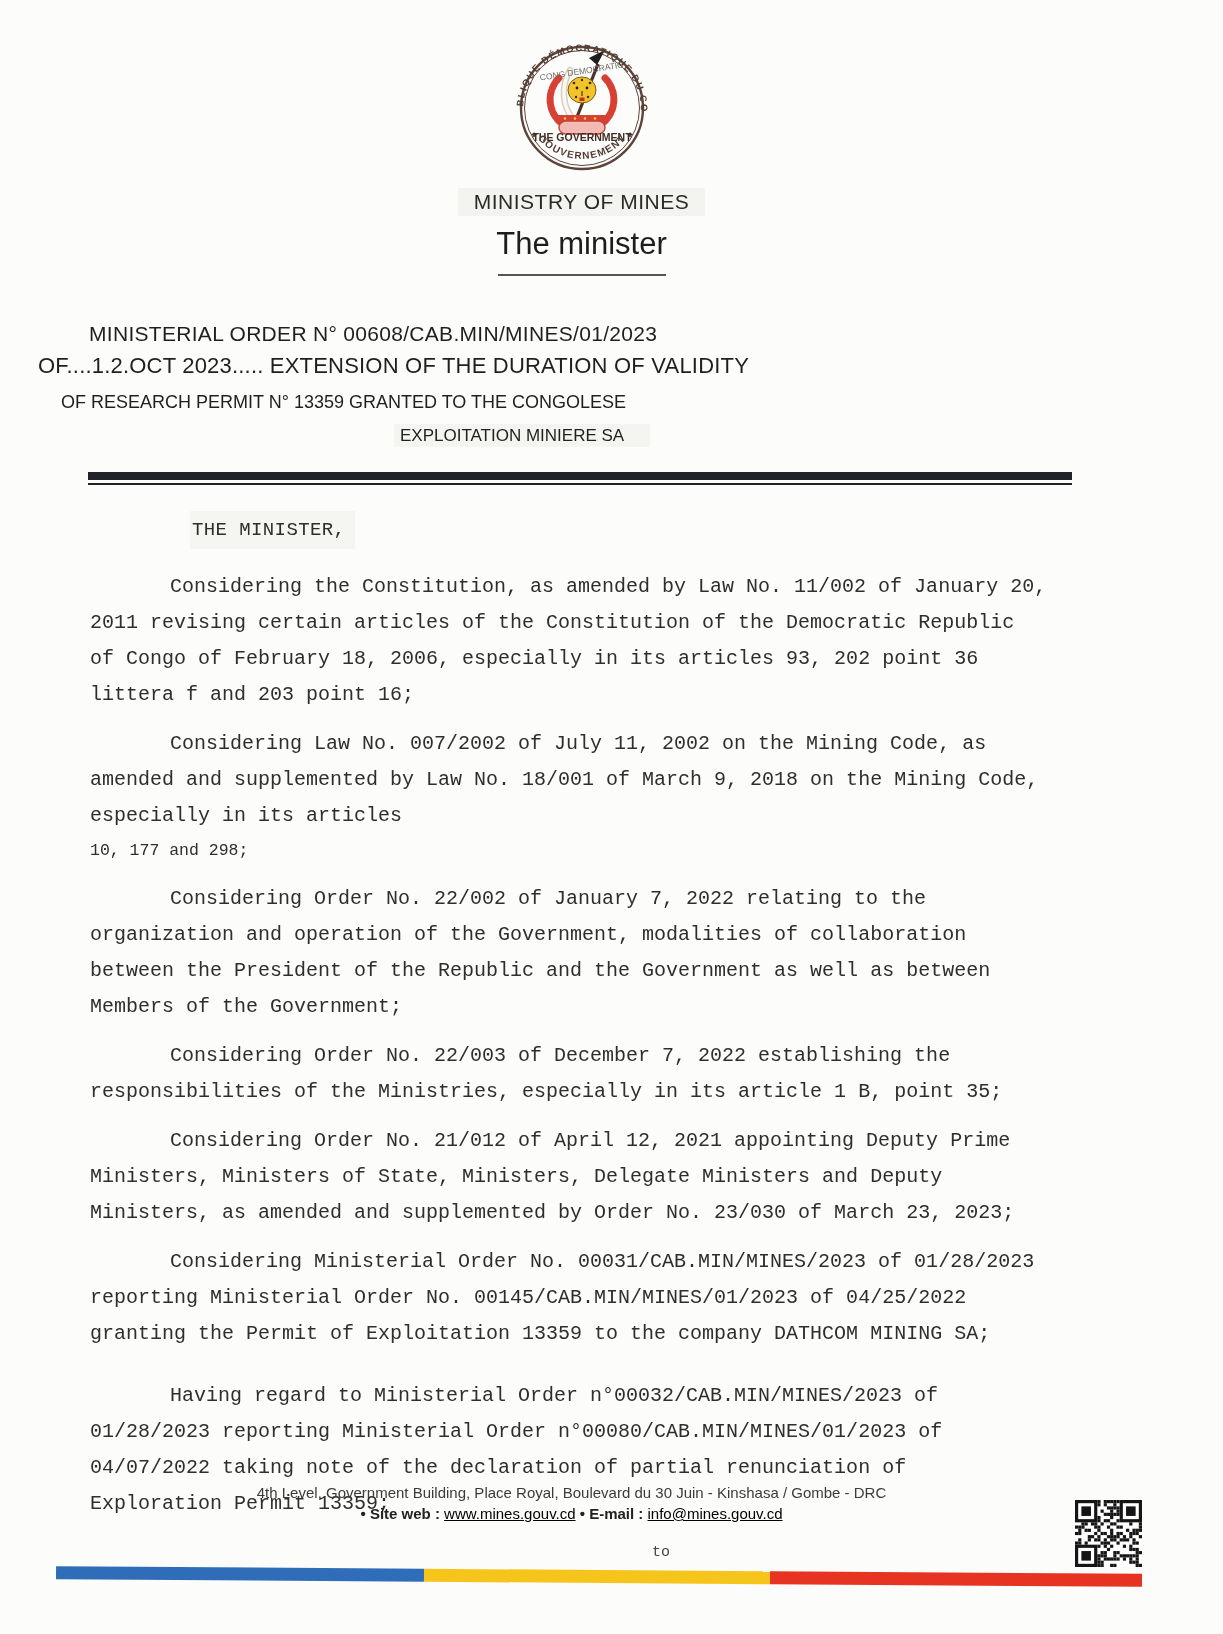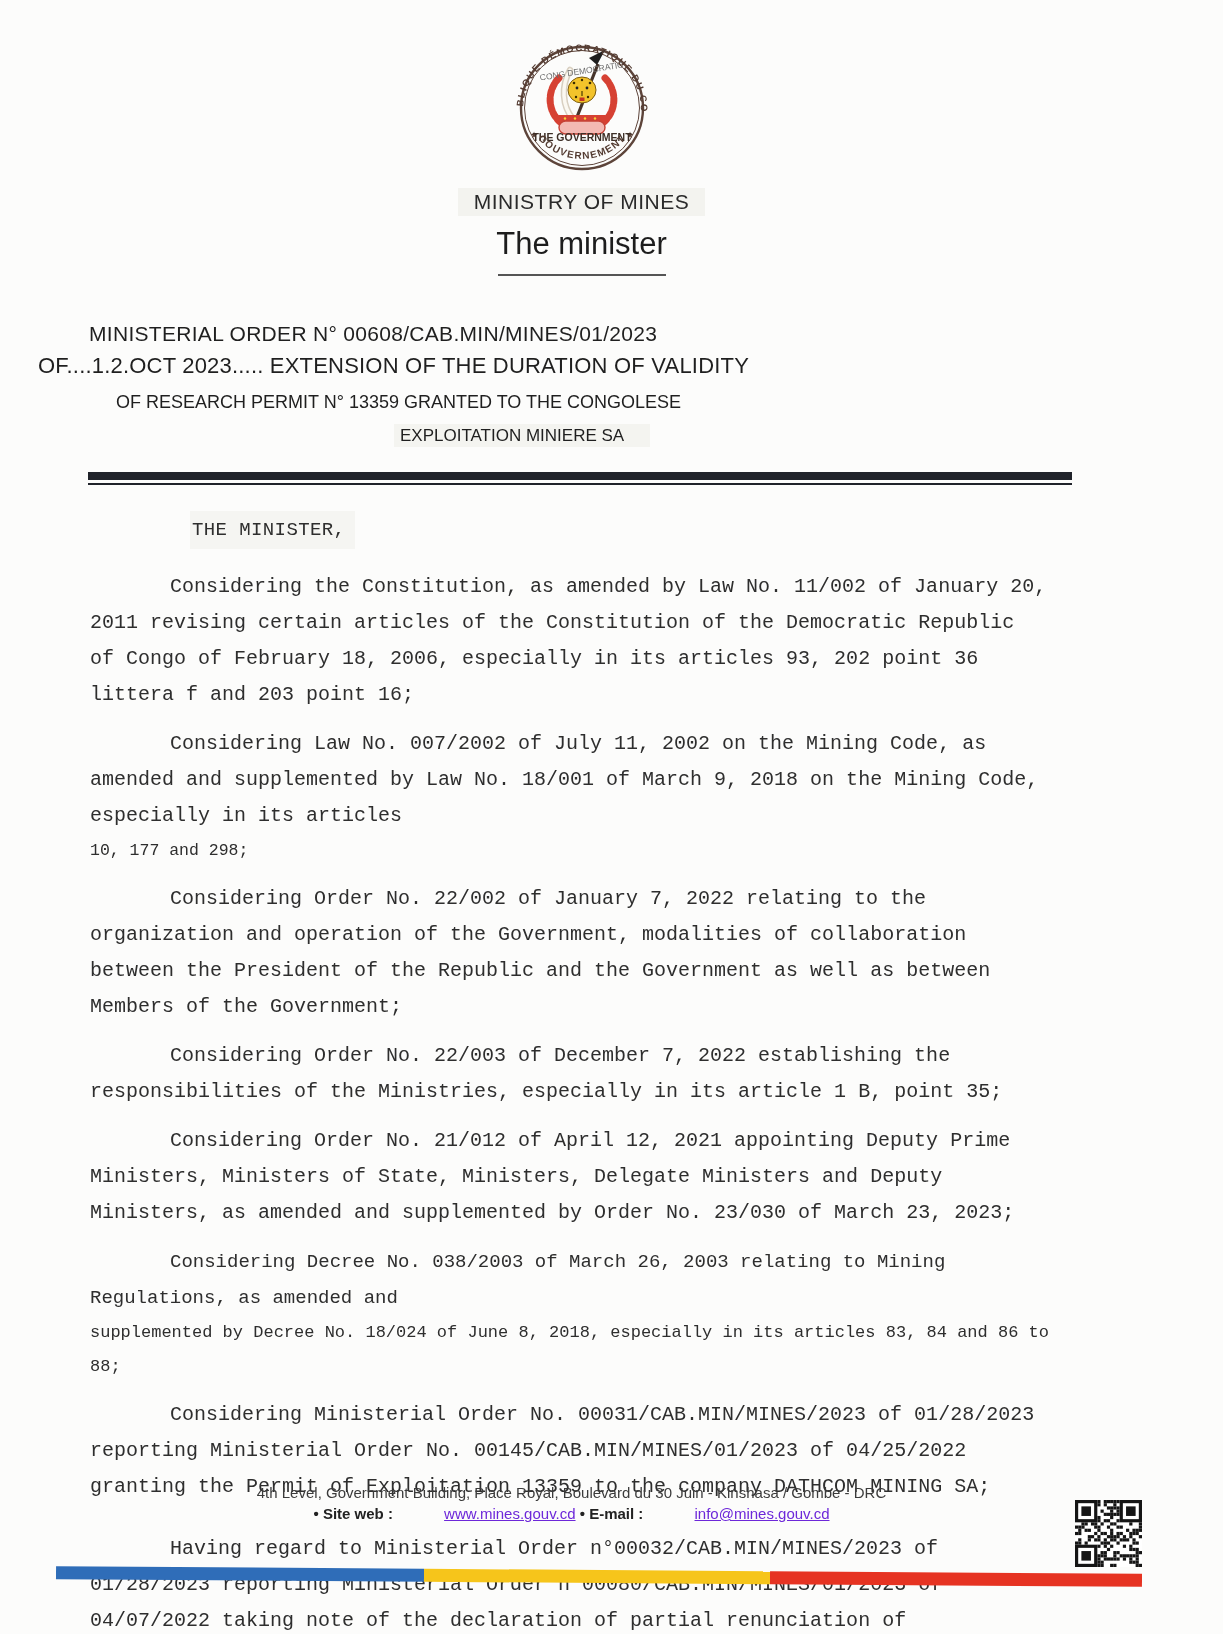--- a/index.html
+++ b/index.html
@@ -14,21 +14,21 @@
   .seal { display:block; margin:0 auto; }
   .ministry { display:inline-block; font-size:21px; letter-spacing:.5px; color:#2a2a2a;
               background:#f3f3ef; padding:2px 16px; margin-top:6px; }
   .office { font-size:31px; color:#1d1d1d; margin-top:10px; }
   .office-underline { width:168px; height:2px; background:#555; margin:12px auto 0; }
 
   
   .title-block { margin-top:46px; color:#1f1f1f; }
   .t1 { margin-left:89px; font-size:21px; letter-spacing:.3px; }
   .t2 { margin-left:38px;  font-size:22px; margin-top:7px; letter-spacing:.2px; }
-  .t3 { margin-left:116px; font-size:18px; margin-top:13px; }
+  .t3 { margin-left:61px; font-size:18px; margin-top:13px; }
   .t4 { margin-left:394px; font-size:17px; margin-top:13px; }
   .t4 span { background:#f4f4f0; padding:2px 26px 2px 6px; }
 
   
   .rule { margin:26px 0 0 88px; width:984px; }
   .rule .bar1 { height:8px; background:#20232a; }
   .rule .bar2 { height:2px; background:#20232a; margin-top:3px; }
 
   
   .doc-body { margin:26px 90px 0; width:960px; font-size:20px; line-height:36px; color:#2e2e2e;font-family:Liberation Mono, monospace; }
@@ -39,21 +39,21 @@
   .para.p6 { font-size:19px; }
   .para.p6 .small { font-size:17px; }
   .para.p8 { margin-top:26px; }
   .continuation { margin:0 0 0 562px; font-size:15px; color:#444; }
 
   
   .doc-footer { position:absolute; left:0; right:0; top:1484px; text-align:center;
                 transform:translateX(-40px); font-size:15px; color:#3b3b3b; }
   .contacts { margin-top:4px; }
   .contacts b { color:#222; }
-  .contacts a { color:#6d28d9; text-decoration:underline;margin-left:47px; }
+  .contacts a { color:#000000; text-decoration:underline; }
 
   .qr { position:absolute; left:1075px; top:1500px; }
 
   .flag-stripe { position:absolute; left:56px; top:1570px; width:1086px; height:13px;
                  display:flex; transform:rotate(.4deg); }
   .flag-stripe .b { width:368px; background:#2f6db8; }
   .flag-stripe .y { width:346px; background:#f6c51b; }
   .flag-stripe .r { width:372px; background:#e63322; }
 </style>
 </head>
@@ -140,24 +140,20 @@
       <span>Considering Law No. 007/2002 of July 11, 2002 on the Mining Code, as amended and supplemented by Law No. 18/001 of March 9, 2018 on the Mining Code, especially in its articles</span>
       <span class="small">10, 177 and 298;</span>
     </p>
 
     <p class="para">Considering Order No. 22/002 of January 7, 2022 relating to the organization and operation of the Government, modalities of collaboration between the President of the Republic and the Government as well as between Members of the Government;</p>
 
     <p class="para">Considering Order No. 22/003 of December 7, 2022 establishing the responsibilities of the Ministries, especially in its article 1 B, point 35;</p>
 
     <p class="para">Considering Order No. 21/012 of April 12, 2021 appointing Deputy Prime Ministers, Ministers of State, Ministers, Delegate Ministers and Deputy Ministers, as amended and supplemented by Order No. 23/030 of March 23, 2023;</p>
 
-    <p class="para p6">
-      <span>Considering Decree No. 038/2003 of March 26, 2003 relating to Mining Regulations, as amended and</span>
-      <span class="small">supplemented by Decree No. 18/024 of June 8, 2018, especially in its articles 83, 84 and 86 to 88;</span>
-    </p>
 
     <p class="para">Considering Ministerial Order No. 00031/CAB.MIN/MINES/2023 of 01/28/2023 reporting Ministerial Order No. 00145/CAB.MIN/MINES/01/2023 of 04/25/2022 granting the Permit of Exploitation 13359 to the company DATHCOM MINING SA;</p>
 
     <p class="para p8">Having regard to Ministerial Order n°00032/CAB.MIN/MINES/2023 of 01/28/2023 reporting Ministerial Order n°00080/CAB.MIN/MINES/01/2023 of 04/07/2022 taking note of the declaration of partial renunciation of Exploration Permit 13359;</p>
 
     <div class="continuation">to</div>
   </div>
 
   <div class="doc-footer">
     <div>4th Level, Government Building, Place Royal, Boulevard du 30 Juin - Kinshasa / Gombe - DRC</div>

